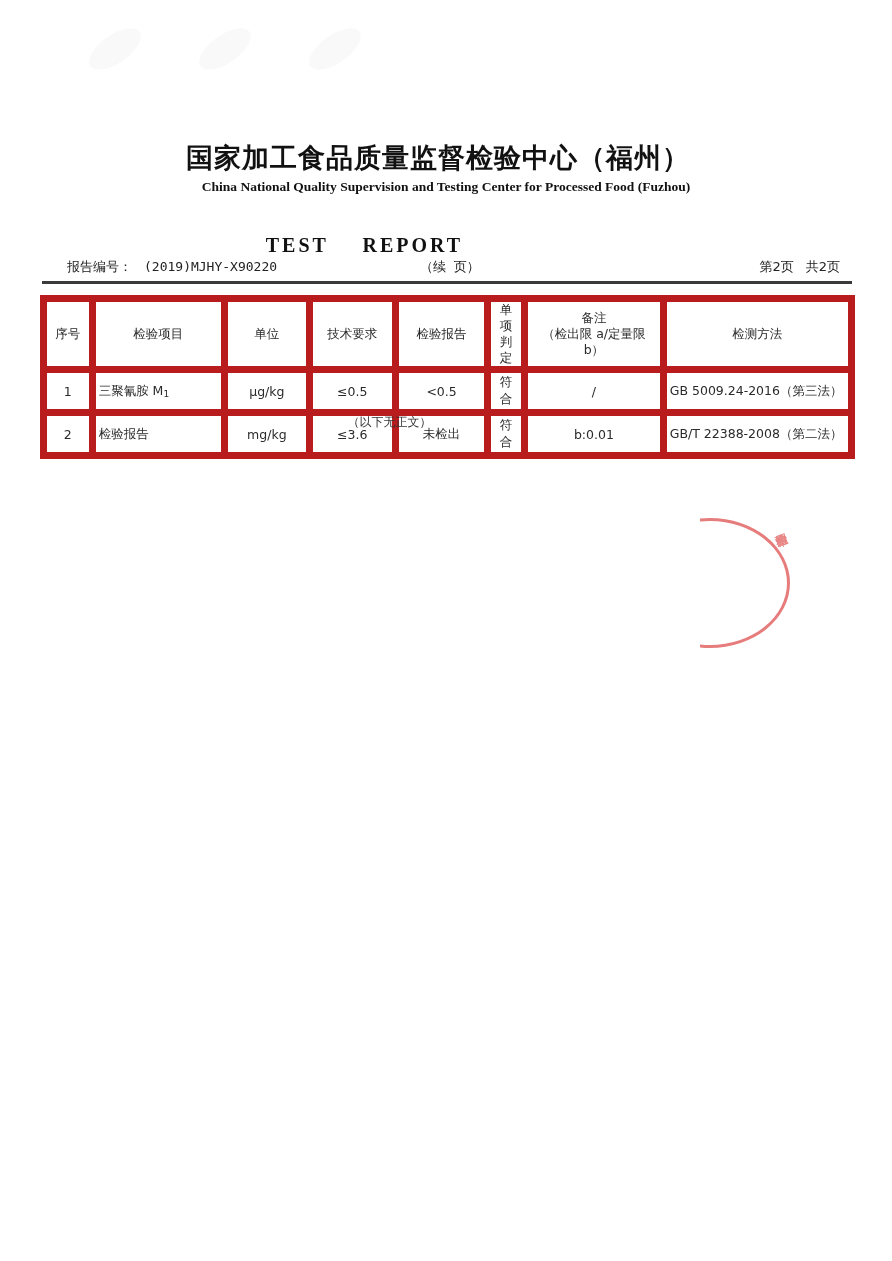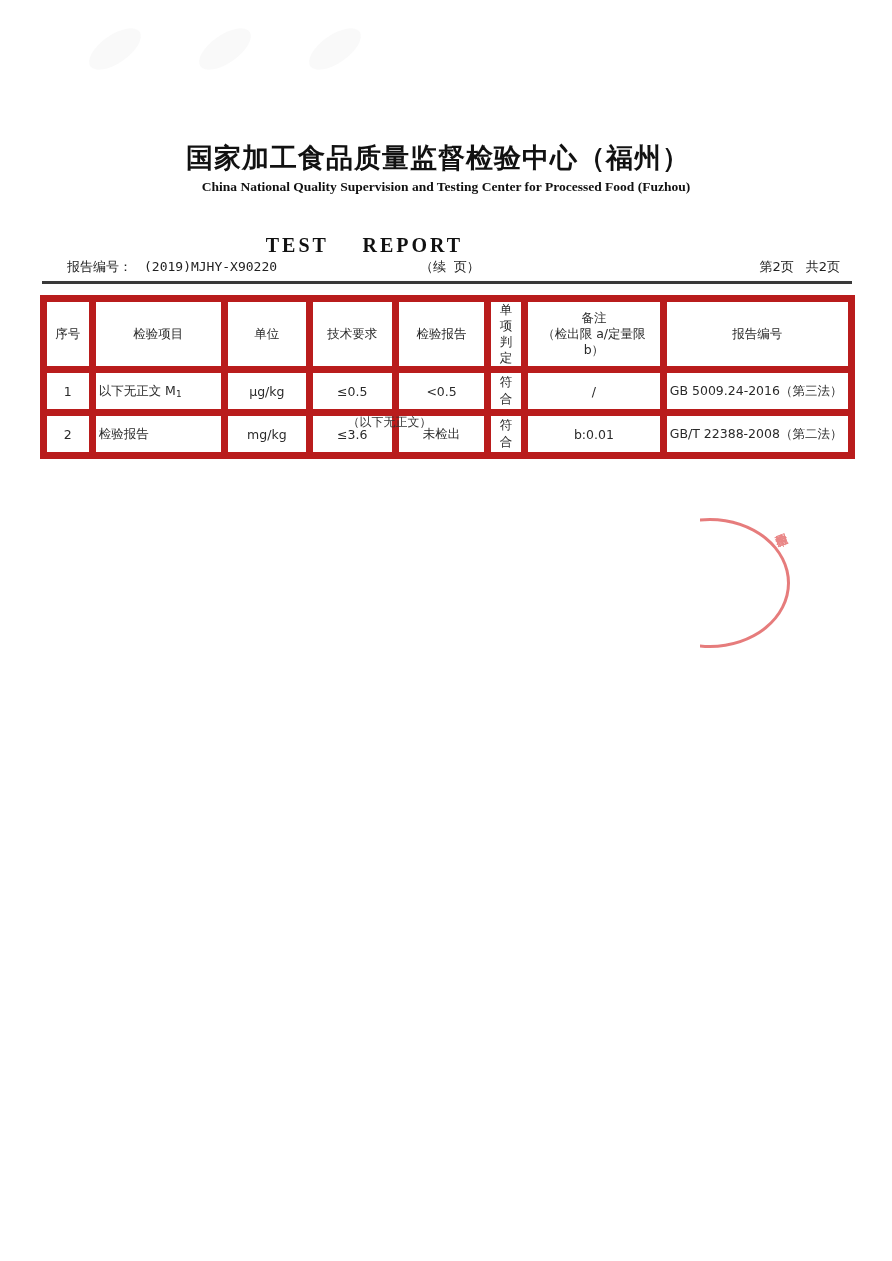--- a/index.html
+++ b/index.html
@@ -200,27 +200,27 @@
         <th>技术要求</th>
         <th>检验报告</th>
         <th>
           <span class="small-line">单项</span>
           <span class="small-line">判定</span>
         </th>
         <th>
           <span class="small-line">备注</span>
           <span class="small-line">（检出限 a/定量限 b）</span>
         </th>
-        <th>报告编号</th>
+        <th>检测方法</th>
       </tr>
     </thead>
     <tbody>
       <tr>
         <td>1</td>
-        <td class="left"><span>以下无正文 M</span><span class="sub">1</span></td>
+        <td class="left"><span>三聚氰胺 M</span><span class="sub">1</span></td>
         <td>μg/kg</td>
         <td>≤0.5</td>
         <td>&lt;0.5</td>
         <td>符合</td>
         <td>/</td>
         <td class="left">GB 5009.24-2016（第三法）</td>
       </tr>
       <tr>
         <td>2</td>
         <td class="left"><span>检验报告</span><span class="sub"></span></td>

